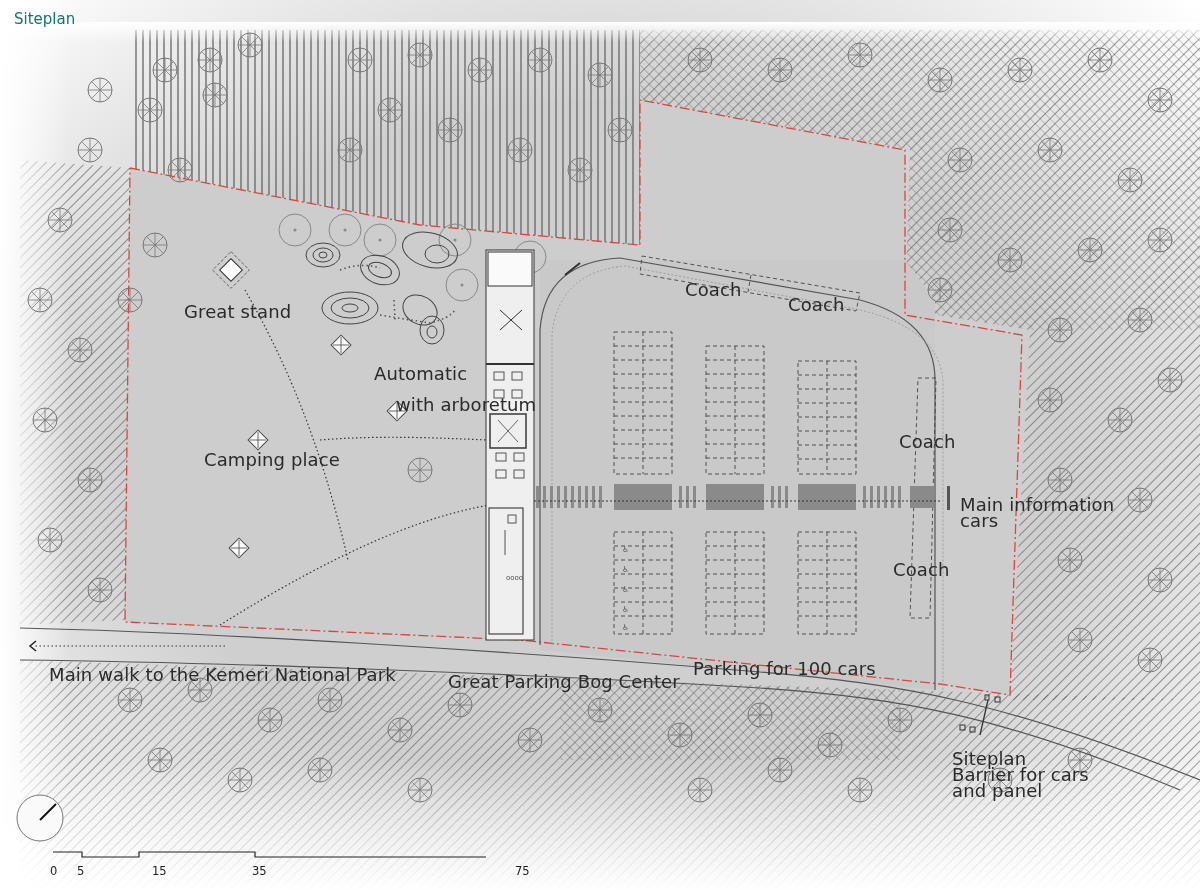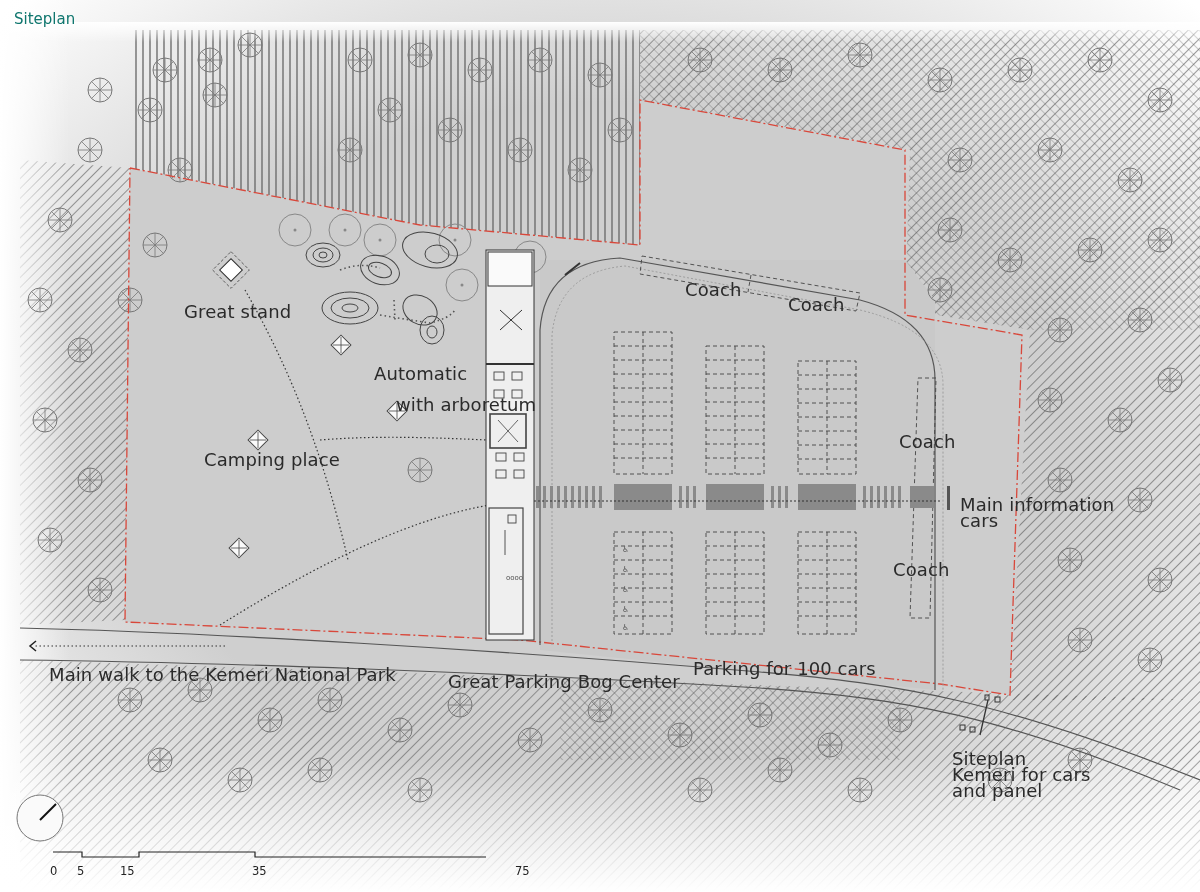--- a/index.html
+++ b/index.html
@@ -375,21 +375,21 @@
   <div class="lbl" style="left:893px;top:562px;">Coach</div>
 
   <div class="lbl" style="left:960px;top:497px;">Main information</div>
   <div class="lbl" style="left:960px;top:513px;">cars</div>
 
   <div class="lbl" style="left:49px;top:651px;margin-top:16px;">Main walk to the Kemeri National Park</div>
   <div class="lbl" style="left:448px;top:674px;">Great Parking Bog Center</div>
   <div class="lbl" style="left:693px;top:661px;">Parking for 100 cars</div>
 
   <div class="lbl" style="left:952px;top:751px;">Siteplan</div>
-  <div class="lbl" style="left:952px;top:767px;">Kemeri for cars</div>
+  <div class="lbl" style="left:952px;top:767px;">Barrier for cars</div>
   <div class="lbl" style="left:952px;top:783px;">and panel</div>
 
   <div class="scale-num" style="left:50px;">0</div>
   <div class="scale-num" style="left:77px;">5</div>
-  <div class="scale-num" style="left:120px;text-align:right;">15</div>
+  <div class="scale-num" style="left:152px;text-align:right;">15</div>
   <div class="scale-num" style="left:252px;">35</div>
   <div class="scale-num" style="left:481px;margin-left:34px;">75</div>
 </div>
 
 </body></html>

